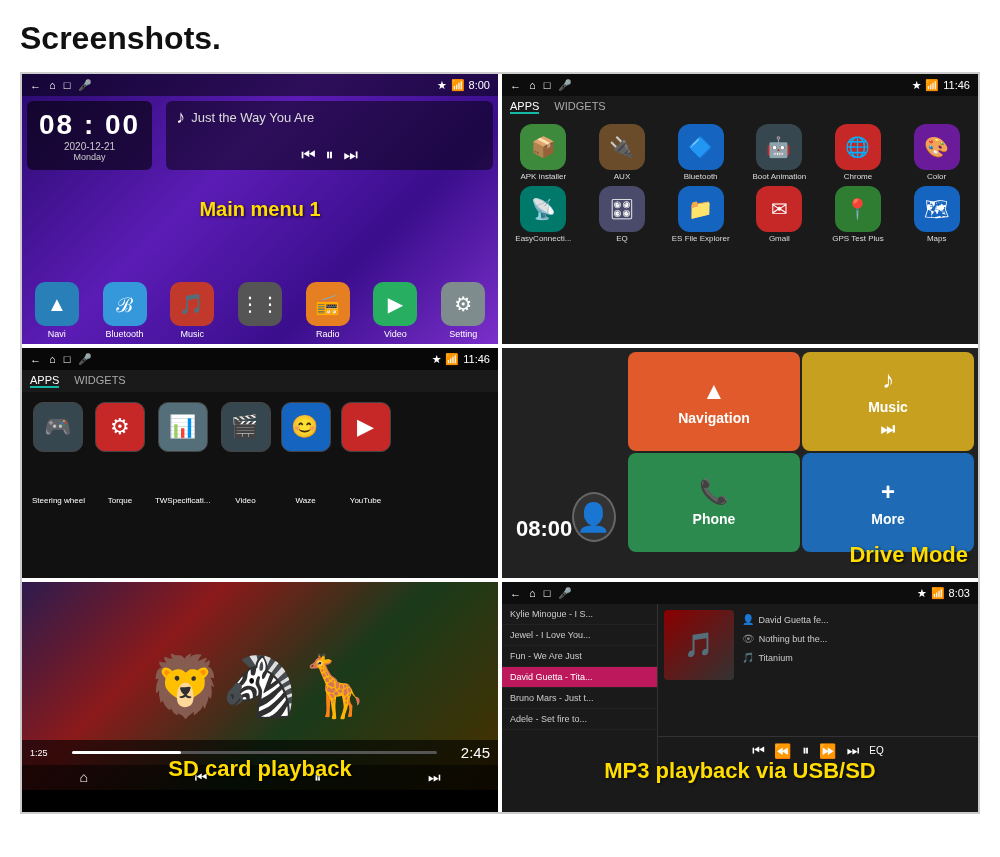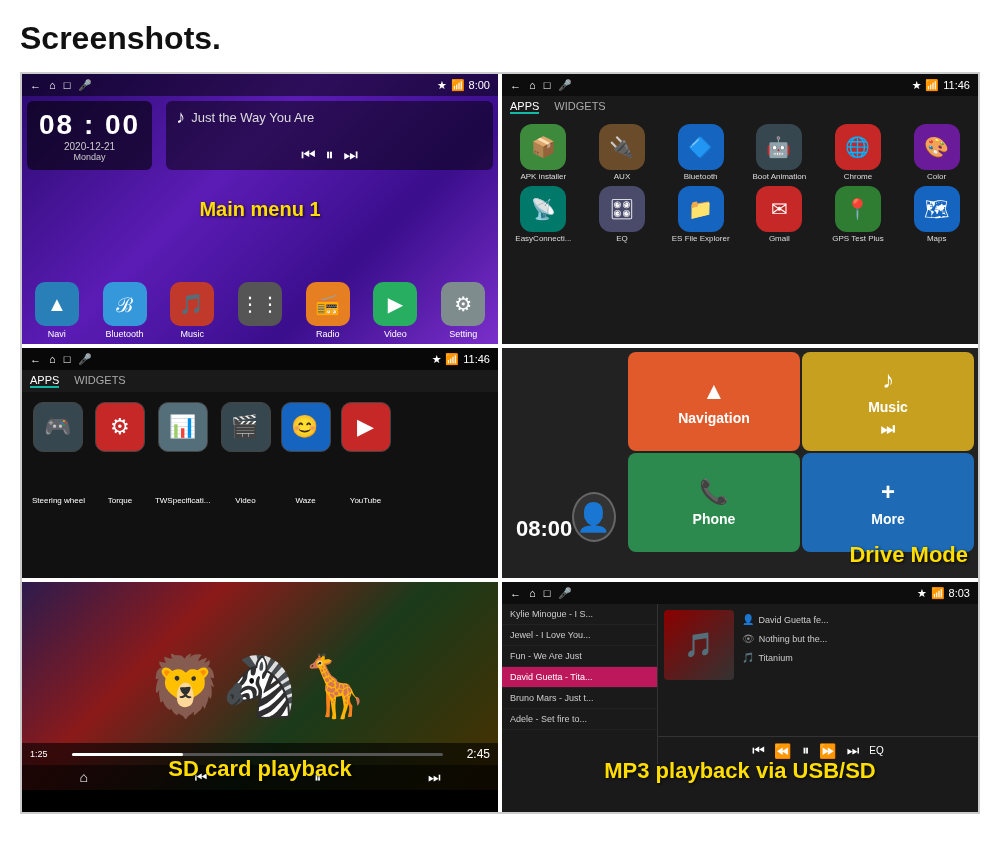--- a/index.html
+++ b/index.html
@@ -653,21 +653,21 @@
         <div style="position:relative;width:100%;height:100%;display:flex;align-items:center;justify-content:center;background:linear-gradient(135deg,#2d1b4e 0%,#8b1a1a 30%,#1a3a1a 60%,#4a3000 100%);">
           <span style="font-size:60px;">🦁🦓🦒</span>
         </div>
       </div>
       <div style="position:absolute;bottom:25px;left:0;right:0;background:rgba(0,0,0,0.6);padding:4px 8px;">
         <div style="display:flex;align-items:center;gap:24px;">
           <span style="color:#fff;font-size:9px;">1:25</span>
           <div style="flex:1;height:3px;background:#555;border-radius:2px;">
             <div style="width:30%;height:100%;background:#fff;border-radius:2px;"></div>
           </div>
-          <span style="color:#fff;font-size:12px;">2:45</span>
+          <span style="color:#fff;font-size:15px;">2:45</span>
         </div>
       </div>
       <div style="position:absolute;bottom:0;left:0;right:0;background:rgba(0,0,0,0.8);display:flex;justify-content:space-around;padding:4px;">
         <span style="color:#fff;font-size:14px;">⌂</span>
         <span style="color:#fff;font-size:14px;">⏮</span>
         <span style="color:#fff;font-size:14px;">⏸</span>
         <span style="color:#fff;font-size:14px;">⏭</span>
       </div>
     </div>
     <div class="sd-card-overlay">SD card playback</div>

